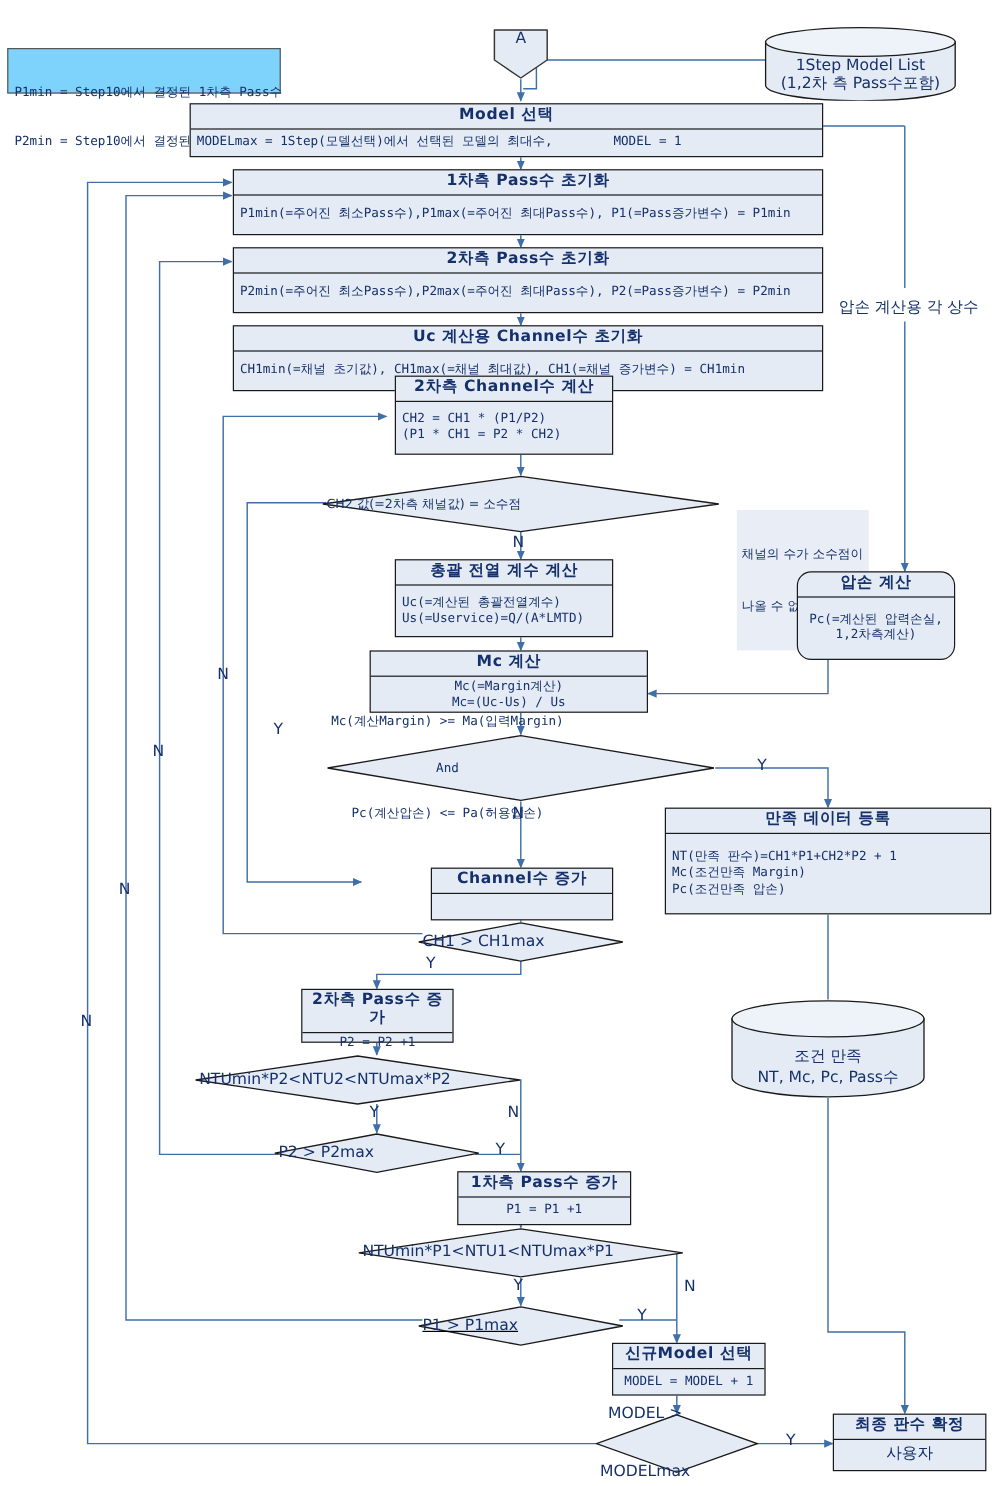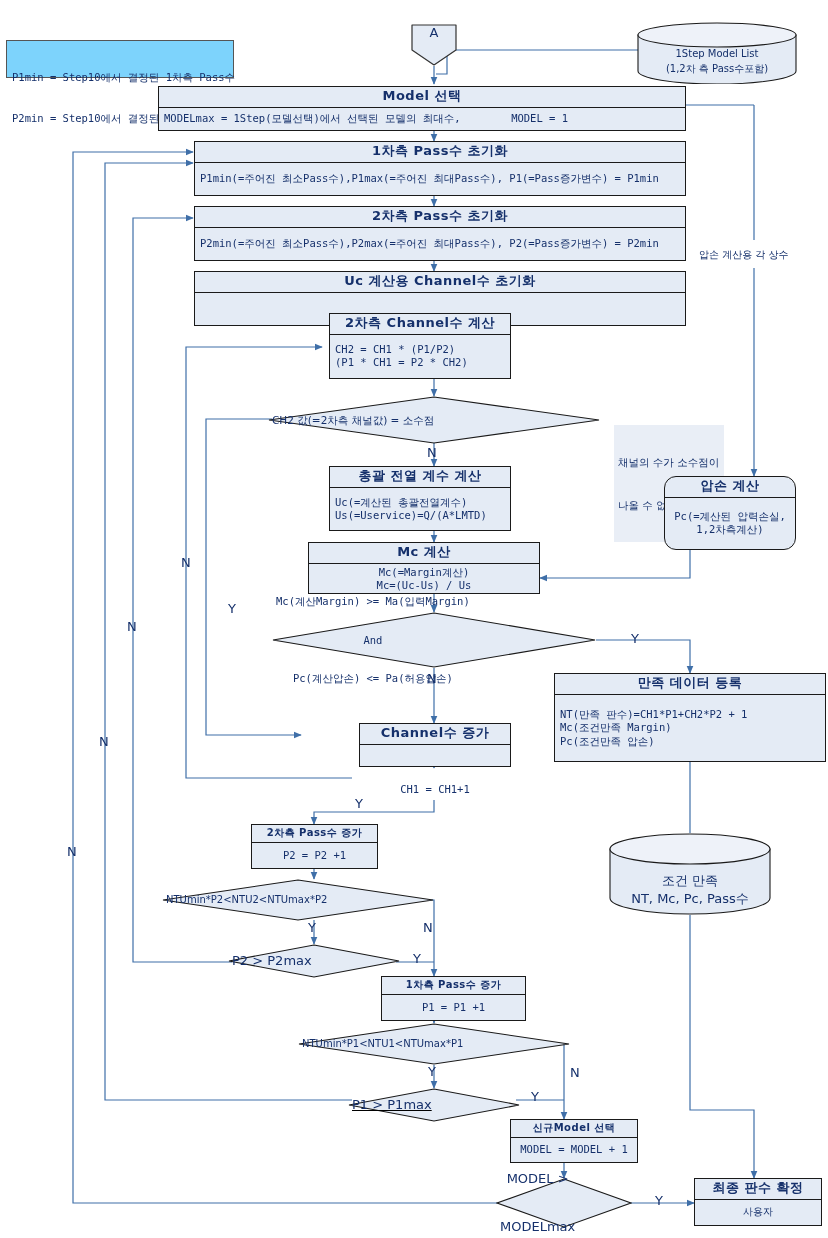--- a/index.html
+++ b/index.html
@@ -115,21 +115,21 @@
   }
 
   
   .elab {
     position: absolute;
     color: #15306b;
     font-size: 13px;
     line-height: 1;
   }
   .fs10 { font-size: 10.5px; }
-  .fs11 { font-size: 10px; }
+  .fs11 { font-size: 13px; }
   .fs12 { font-size: 13px; }
   .fs13 { font-size: 13px; }
   .mono { font-family: "DejaVu Sans Mono", "Liberation Mono", monospace; }
 </style>
 </head>
 <body>
 
 <div id="canvas">
 
   <svg class="wires" viewBox="0 0 828 1238" xmlns="http://www.w3.org/2000/svg">
@@ -252,20 +252,23 @@
 
   <div class="node" style="left:194px; top:206px; width:492px; height:55px;">
     <div class="hdr fs12">2차측 Pass수 초기화</div>
     <div class="bdy">
       <div class="ln lft fs10 mono">P2min(=주어진 최소Pass수),P2max(=주어진 최대Pass수), P2(=Pass증가변수) = P2min</div>
     </div>
   </div>
 
   <div class="node" style="left:194px; top:271px; width:492px; height:55px;">
     <div class="hdr fs12">Uc 계산용 Channel수 초기화</div>
+    <div class="bdy">
+      <div class="ln lft fs10 mono">CH1min(=채널 초기값), CH1max(=채널 최대값), CH1(=채널 증가변수) = CH1min</div>
+    </div>
   </div>
 
   <div class="plainlabel fs11" style="left:699px; top:249px;">압손 계산용 각 상수</div>
 
   <div class="node" style="left:329px; top:313px; width:182px; height:66px;">
     <div class="hdr fs12">2차측 Channel수 계산</div>
     <div class="bdy">
       <div class="ln lft fs10 mono">CH2 = CH1 * (P1/P2)</div>
       <div class="ln lft fs10 mono">(P1 * CH1 = P2 * CH2)</div>
     </div>
@@ -327,20 +330,26 @@
     </div>
   </div>
 
   <div class="node" style="left:359px; top:723px; width:152px; height:44px;gap:36px;">
     <div class="hdr fs12">Channel수 증가</div>
     <div class="bdy">
       <div class="ln ctr fs10 mono">CH1 = CH1+1</div>
     </div>
   </div>
 
+  <div class="diamond" style="left:348px; top:768px; width:172px; height:34px;">
+    <svg width="172" height="34" viewBox="0 0 172 34" xmlns="http://www.w3.org/2000/svg">
+      <polygon points="86,1 171,17 86,33 1,17" fill="#e4ebf5" stroke="#1a1a1a" stroke-width="1.1"></polygon>
+    </svg>
+    <div class="dtxt fs12">CH1 &gt; CH1max</div>
+  </div>
 
   <div class="cyl" style="left:608px; top:833px; width:164px; height:82px;">
     <svg width="164" height="82" viewBox="0 0 164 82" xmlns="http://www.w3.org/2000/svg">
       <path d="M2,16 L2,65 A80,16 0 0 0 162,65 L162,16 Z" fill="#e4ebf5" stroke="#1a1a1a" stroke-width="1.1"></path>
       <ellipse cx="82" cy="16" rx="80" ry="15" fill="#eef2f9" stroke="#1a1a1a" stroke-width="1.1"></ellipse>
     </svg>
     <div class="ctxt fs12" style="top:40px;">조건 만족</div>
     <div class="ctxt fs12" style="top:58px;">NT, Mc, Pc, Pass수</div>
   </div>
 

